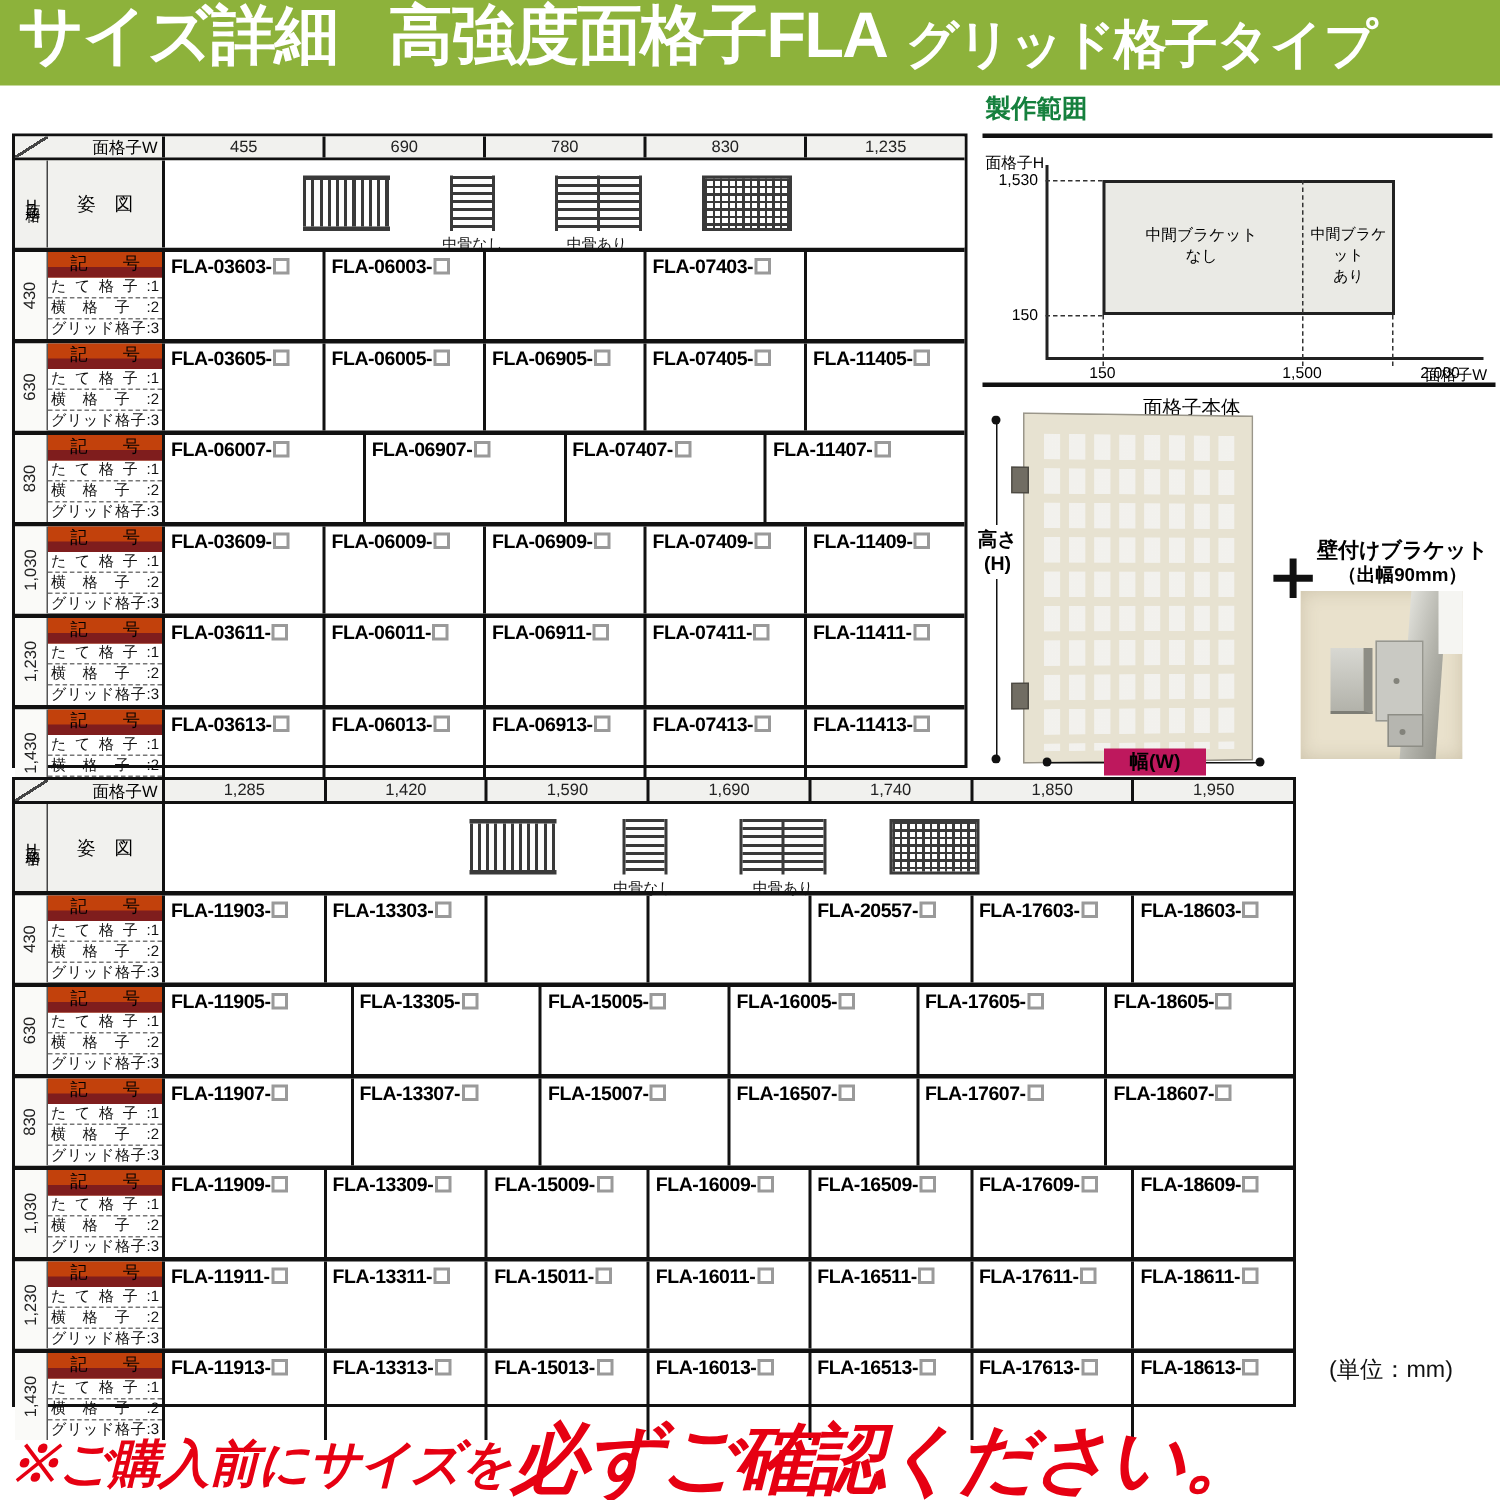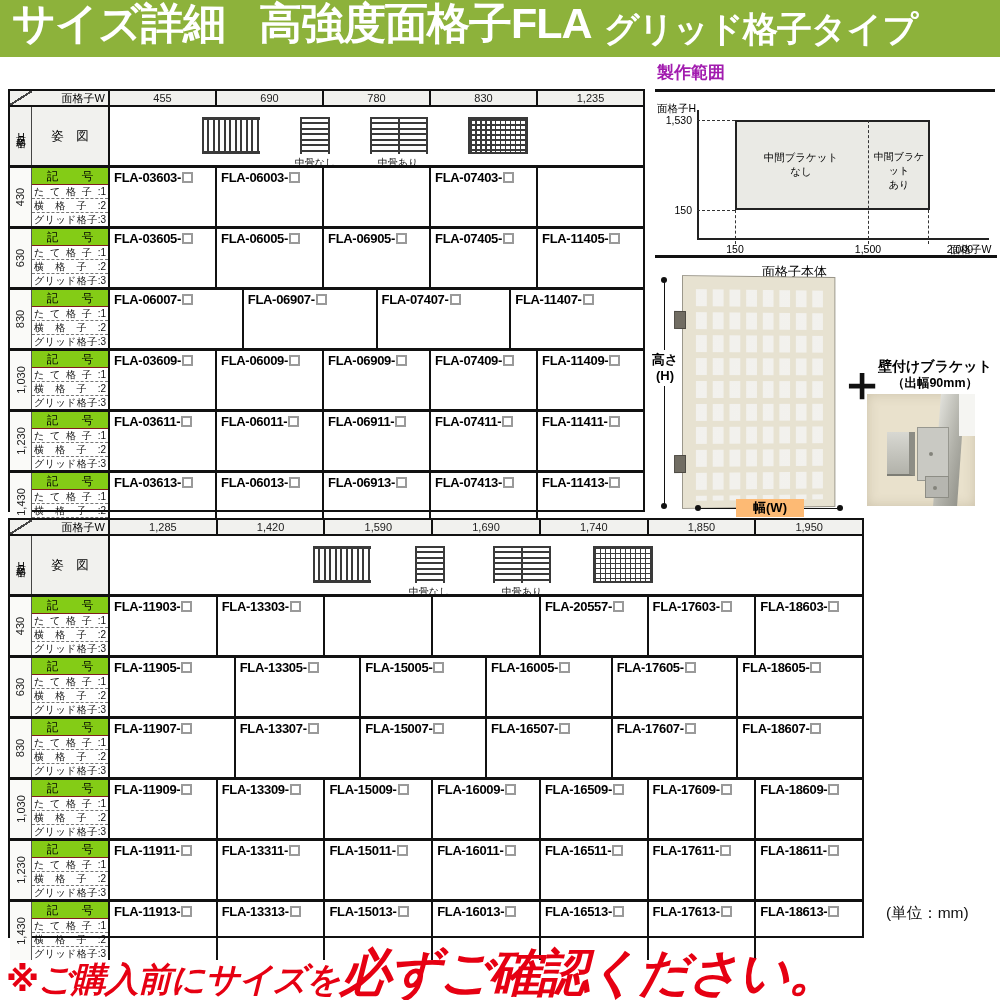--- a/index.html
+++ b/index.html
@@ -27,21 +27,21 @@
   .t-figure-row { display:flex; height:61px; border-bottom:3px solid #111; flex:none; }
   .t-side { width:22px; border-right:1px solid #444; background:#f1f1ee; display:flex; align-items:center; justify-content:center;
     writing-mode:vertical-rl; text-orientation:upright; font-size:10px; letter-spacing:1px; }
   .t-figlabel { width:78px; border-right:2px solid #111; background:#f1f1ee; display:flex; align-items:center; justify-content:center; font-size:12.5px; }
   .t-figarea { flex:1; position:relative; background:#fff; }
   .t-row { display:flex; flex:1; border-bottom:3px solid #111; }
   .t-row:last-child { border-bottom:none; }
   .t-hcell { width:22px; border-right:1px solid #555; display:flex; align-items:center; justify-content:center; background:#fafaf8; }
   .t-hcell span { transform:rotate(-90deg); white-space:nowrap; font-size:11px; color:#222; }
   .t-rowlabels { width:78px; border-right:2px solid #111; display:flex; flex-direction:column; }
-  .t-kigo { height:17px; background:#84cc16; border-bottom:1px solid #7f1d1d; text-align:center; font-size:11.5px; line-height:17px; letter-spacing:6px; text-indent:6px; }
+  .t-kigo { height:17px; background:#c2410c; border-bottom:7px solid #7f1d1d; text-align:center; font-size:11.5px; line-height:17px; letter-spacing:6px; text-indent:6px; }
   .t-type { flex:1; font-size:10px; line-height:13px; border-bottom:1px dashed #777; padding:0 2px;
     text-align:justify; text-align-last:justify; text-justify:inter-character; color:#111; }
   .t-type:last-child { border-bottom:none; }
   .t-cell { flex:1; border-right:2px solid #111; padding:2px 0 0 4px; font-weight:bold; font-size:13px; letter-spacing:-0.3px; white-space:nowrap; }
   .t-cell:last-child { border-right:none; }
   .code-box { display:inline-block; width:11px; height:11px; border:2px solid #9a9a9a; background:#fff; vertical-align:-1px; margin-left:1px; }
 
   
   .pat { position:absolute; top:10px; }
   .pat-v { width:58px; height:37px; border-top:3px solid #3a3a3a; border-bottom:3px solid #3a3a3a;
@@ -51,21 +51,21 @@
   .pat-ha { width:58px; height:37px; border-left:2px solid #3a3a3a; border-right:2px solid #3a3a3a; position:absolute;
     background:repeating-linear-gradient(180deg,#3a3a3a 0 2px,#fff 2px 5.5px); }
   .pat-ha::after { content:""; position:absolute; left:50%; top:0; width:2px; height:100%; background:#3a3a3a; margin-left:-1px; }
   .pat-g { width:60px; height:37px; border:2px solid #3a3a3a;
     background:repeating-linear-gradient(90deg,#3a3a3a 0 1.5px,transparent 1.5px 5px),
                repeating-linear-gradient(180deg,#3a3a3a 0 1.5px,#fff 1.5px 5px); }
   .pat-caption { position:absolute; top:49px; width:52px; text-align:center; font-size:10px; color:#111; }
 
   
   .range-sec { position:absolute; left:650px; top:58px; width:350px; height:197px; }
-  .rc-title { position:absolute; left:7px; top:3px; font-size:17px; font-weight:bold; color:#a21caf; }
+  .rc-title { position:absolute; left:7px; top:3px; font-size:17px; font-weight:bold; color:#15803d; }
   .rc-underline { position:absolute; left:5px; top:31px; width:340px; height:3px; background:#111; }
   .rc-hlabel { position:absolute; left:7px; top:44px; font-size:10.5px; }
   .rc-ytick1 { position:absolute; left:4px; top:56px; width:38px; text-align:right; font-size:10.5px; }
   .rc-ytick2 { position:absolute; left:4px; top:146px; width:38px; text-align:right; font-size:10.5px; }
   .rc-yaxis { position:absolute; left:47px; top:52px; height:128px; border-left:2px solid #222; }
   .rc-xaxis { position:absolute; left:47px; top:180px; width:292px; border-top:2px solid #222; }
   .rc-rect { position:absolute; left:85px; top:62px; width:195px; height:90px; background:#eaeae5; border:2px solid #222; }
   .rc-dash-h1 { position:absolute; left:47px; top:62px; width:38px; border-top:1.5px dashed #333; }
   .rc-dash-h2 { position:absolute; left:47px; top:152px; width:38px; border-top:1.5px dashed #333; }
   .rc-dash-vmid { position:absolute; left:218px; top:62px; height:124px; border-left:1.5px dashed #333; }
@@ -90,39 +90,39 @@
   .mount-tab { position:absolute; left:-16px; width:12px; height:18px; background:#716d63; border:1px solid #4d4a43; }
   .mount-tab.top { top:28px; } .mount-tab.bottom { bottom:28px; }
   .dim-v { position:absolute; left:14px; top:22px; height:226px; border-left:1.5px solid #111; }
   .dim-v::before, .dim-v::after { content:""; position:absolute; left:-4px; width:6px; height:6px; border-radius:50%; background:#111; }
   .dim-v::before { top:-3px; } .dim-v::after { bottom:-3px; }
   .dim-h { position:absolute; left:48px; top:250px; width:142px; border-top:1.5px solid #111; }
   .dim-h::before, .dim-h::after { content:""; position:absolute; top:-4px; width:6px; height:6px; border-radius:50%; background:#111; }
   .dim-h::before { left:-3px; } .dim-h::after { right:-3px; }
   .pr-hlabel { position:absolute; left:-2px; top:92px; width:34px; background:#fff; text-align:center;
     font-size:13px; font-weight:bold; line-height:16px; padding:2px 0; }
-  .pr-wlabel { position:absolute; left:86px; top:241px; width:68px; background:#fdba74; text-align:center; font-size:13px; font-weight:bold; }
+  .pr-wlabel { position:absolute; left:86px; top:241px; width:68px; background:#be185d; text-align:center; font-size:13px; font-weight:bold; }
   .pr-plus { position:absolute; left:188px; top:102px; font-size:48px; font-weight:900; color:#111; line-height:48px; }
   .pr-bracket-t1 { position:absolute; left:220px; top:100px; width:130px; text-align:center; font-size:14px; font-weight:bold; }
   .pr-bracket-t2 { position:absolute; left:220px; top:117px; width:130px; text-align:center; font-size:12.5px; font-weight:bold; }
   .bracket-photo { position:absolute; left:217px; top:136px; width:108px; height:112px; background:#e9e1cc; overflow:hidden;
     box-shadow:inset 0 0 12px rgba(120,105,70,0.25); }
   .bp-bar { position:absolute; left:70px; top:-4px; width:24px; height:120px; transform:skewX(-4deg);
     background:linear-gradient(100deg,#e2e2dc,#b3b3ab 55%,#93938b); }
   .bp-glass { position:absolute; left:92px; top:0; width:16px; height:42px; background:#f5f5f2; }
   .bp-block { position:absolute; left:20px; top:38px; width:28px; height:44px;
     background:linear-gradient(180deg,#d8d8d2,#b2b2aa); border-right:6px solid #8d8d85; border-bottom:2px solid #7d7d75; }
   .bp-arm { position:absolute; left:50px; top:33px; width:32px; height:54px; background:#c9c9c3; border:1px solid #97978f; }
   .bp-foot { position:absolute; left:58px; top:82px; width:24px; height:22px; background:#b6b6b0; border:1px solid #8d8d85; }
   .bp-screw { position:absolute; width:4px; height:4px; border-radius:50%; background:#83837b; }
 
   
   .unit-note { position:absolute; left:886px; top:903px; font-size:15.5px; color:#111; }
   .warning { position:absolute; left:6px; top:930px; width:992px; height:68px; display:flex; align-items:flex-end; white-space:nowrap; color:#e60012; }
-  .warn1 { font-size:34px; font-weight:900; font-style:italic; letter-spacing:-1px; line-height:1.05; }
+  .warn1 { font-size:34px; font-weight:900; font-style:italic; letter-spacing:-1px; line-height:1.05;font-family:Liberation Mono, monospace; }
   .warn2 { font-size:51px; font-weight:900; font-style:italic; letter-spacing:-2px; line-height:1.0; }
 </style>
 </head>
 <body>
 
 <div id="page">
 
   <div class="header-bar">
     <span class="ht1">サイズ詳細</span>
     <span class="ht-gap"></span>

